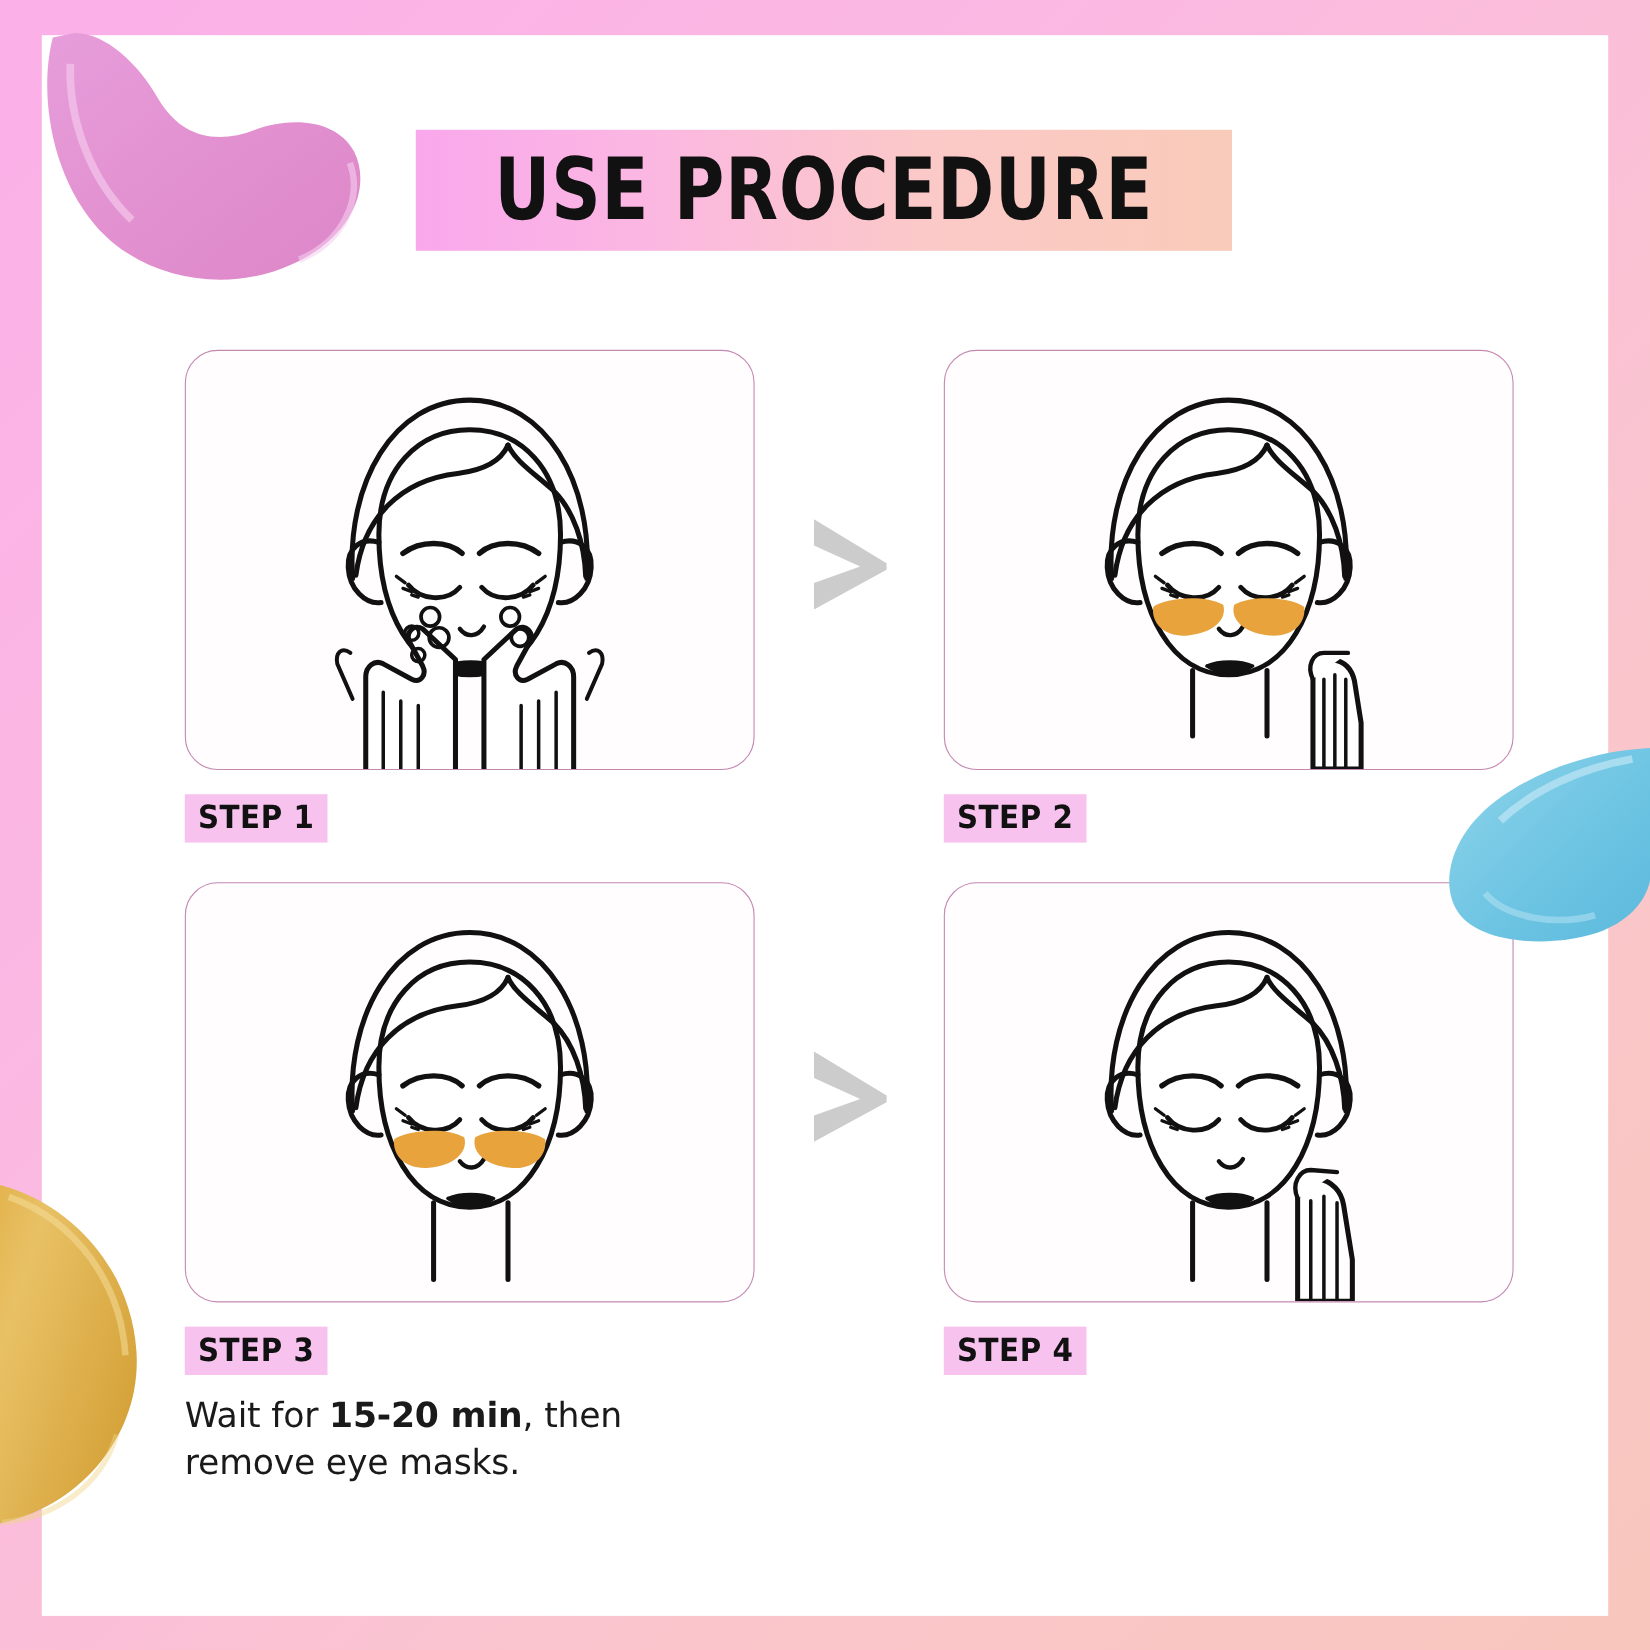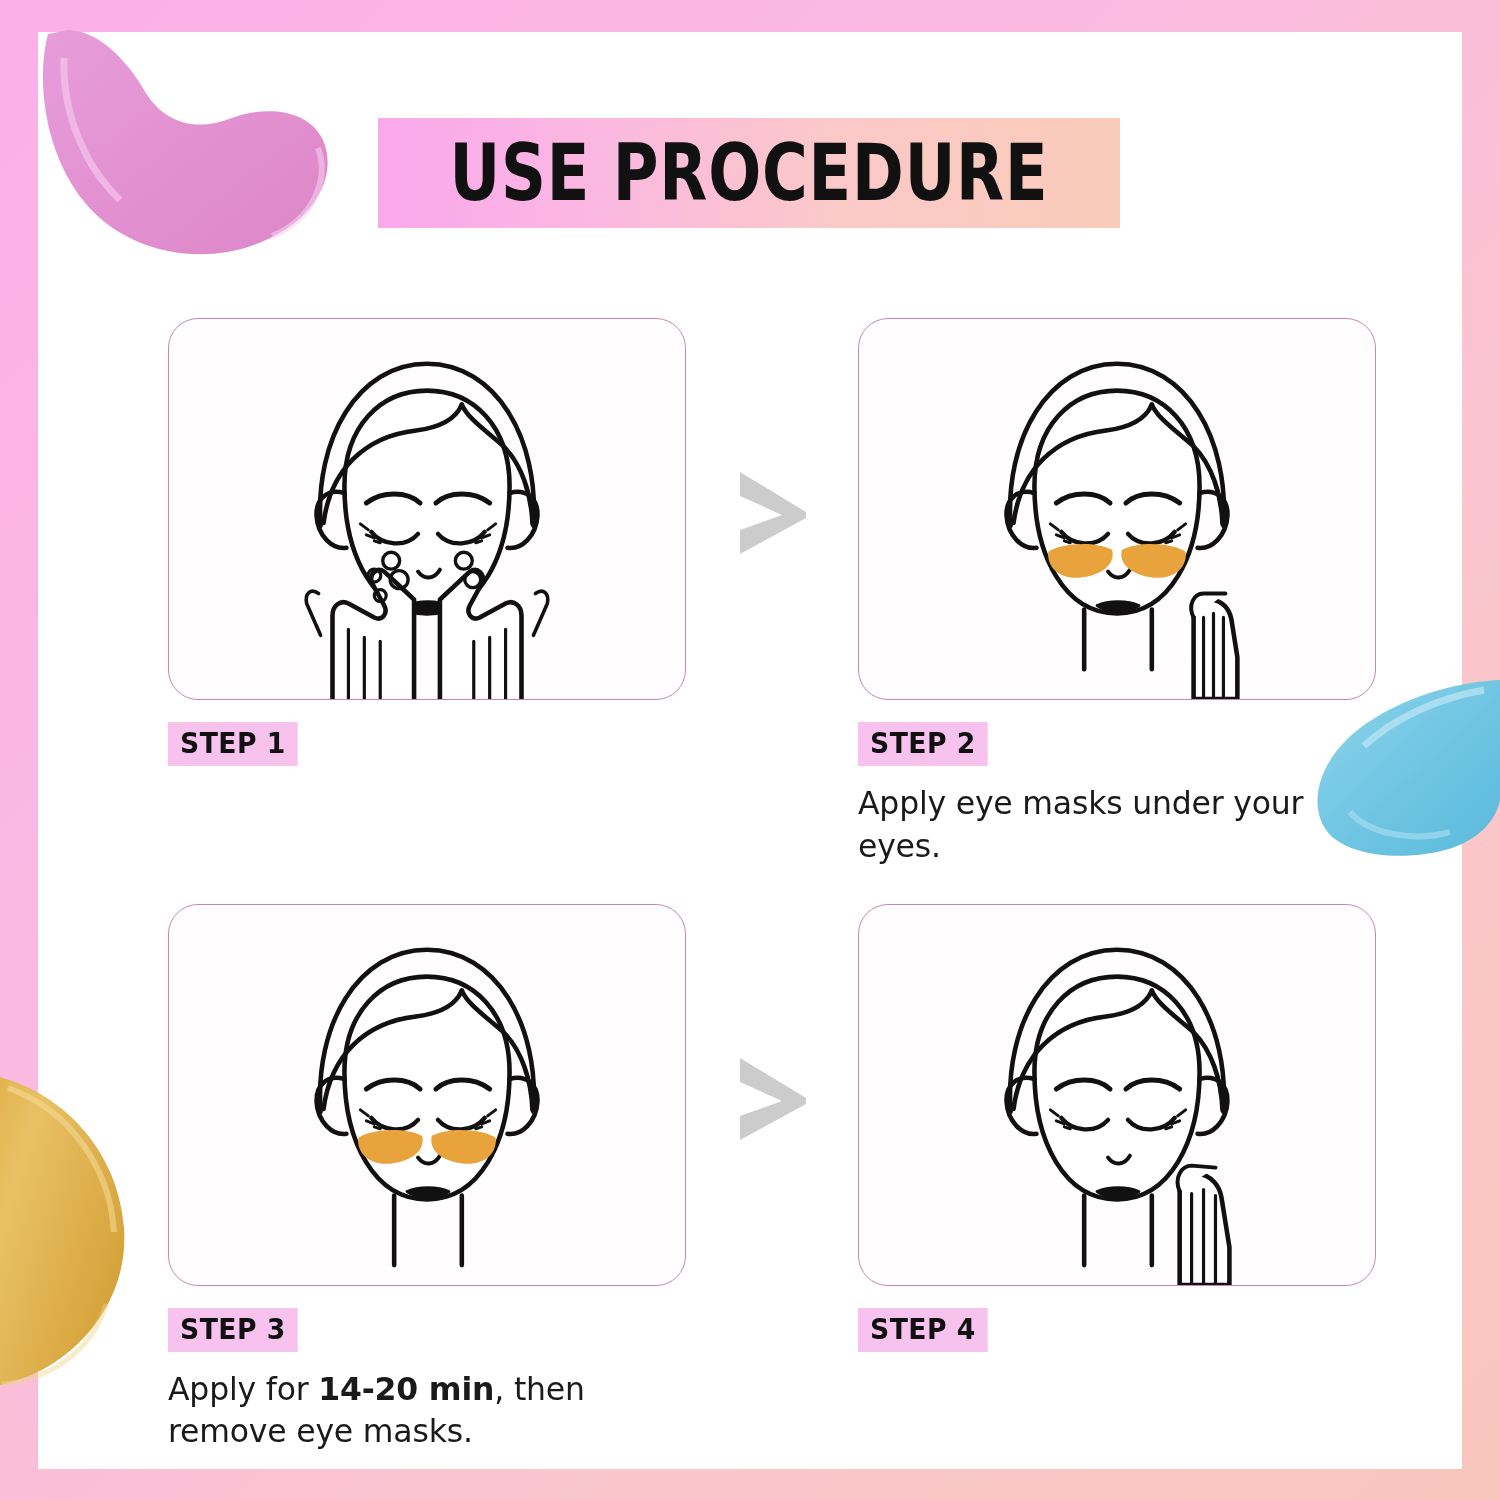--- a/index.html
+++ b/index.html
@@ -235,21 +235,20 @@
 
             <g fill="#fff" stroke="#111" stroke-width="4.6" stroke-linecap="round" stroke-linejoin="round">
               <path d="M336 382 L336 300 C336 288 344 280 354 282
                        C366 284 372 292 374 302 L380 340 L380 382 Z"></path>
               <path d="M336 300 C330 288 336 276 346 276 L368 276" stroke-width="4"></path>
               <path d="M346 382 L346 300 M356 382 L356 296 M366 382 L366 300" stroke-width="3.2"></path>
             </g>
           </svg>
         </div>
         <div class="step-tag">STEP 2</div>
-        <div class="step-desc"><span>Apply eye masks under your eyes.</span><b></b><span></span></div>
       </div>
 
     </div>
 
     <div class="step-row">
 
       <div class="step-cell">
         <div class="illus-card">
           <svg viewBox="0 0 518 382">
             <g fill="none" stroke="#111" stroke-width="4.6" stroke-linecap="round" stroke-linejoin="round">
@@ -270,21 +269,21 @@
               <path d="M239 288 C250 283 270 283 281 288 C270 296 250 296 239 288" fill="#111" stroke-width="3"></path>
               <path d="M226 292 L226 362 M294 292 L294 362"></path>
             </g>
             <path d="M190 234 C200 226 236 222 254 232 C258 246 244 258 222 260
                      C202 262 188 250 190 234 Z" fill="#e8a33d"></path>
             <path d="M328 234 C318 226 282 222 264 232 C260 246 274 258 296 260
                      C316 262 330 250 328 234 Z" fill="#e8a33d"></path>
           </svg>
         </div>
         <div class="step-tag">STEP 3</div>
-        <div class="step-desc"><span>Apply for </span><b>14-20 min</b><span>, then remove eye masks.</span></div>
+        <div class="step-desc"><span>Wait for </span><b>15-20 min</b><span>, then remove eye masks.</span></div>
       </div>
 
       <div class="arrow-cell">
         <svg class="chevron" width="86" height="90" viewBox="0 0 86 90">
           <polygon points="10,4 76,44 76,50 10,86 10,62 52,47 10,28" fill="#cccccc"></polygon>
         </svg>
       </div>
 
       <div class="step-cell">
         <div class="illus-card">

